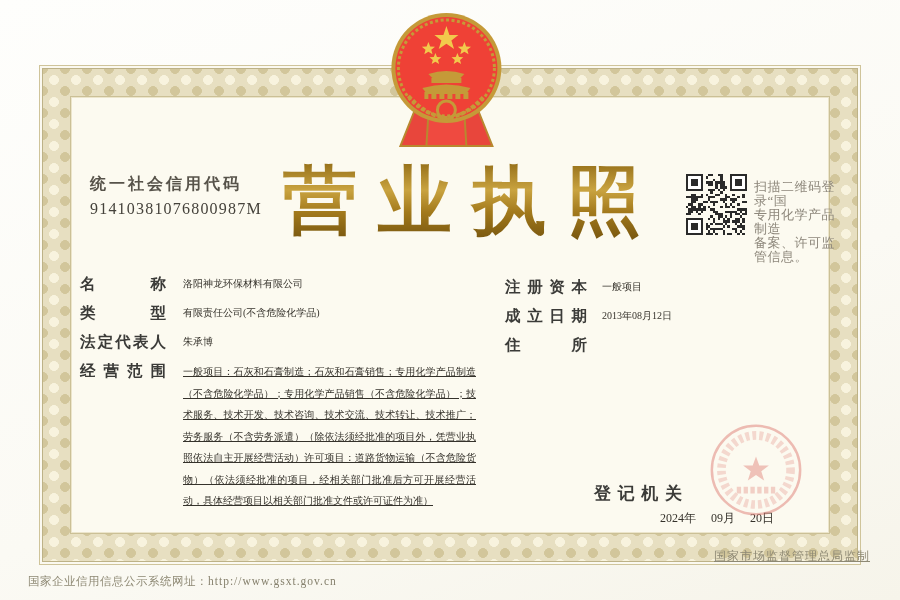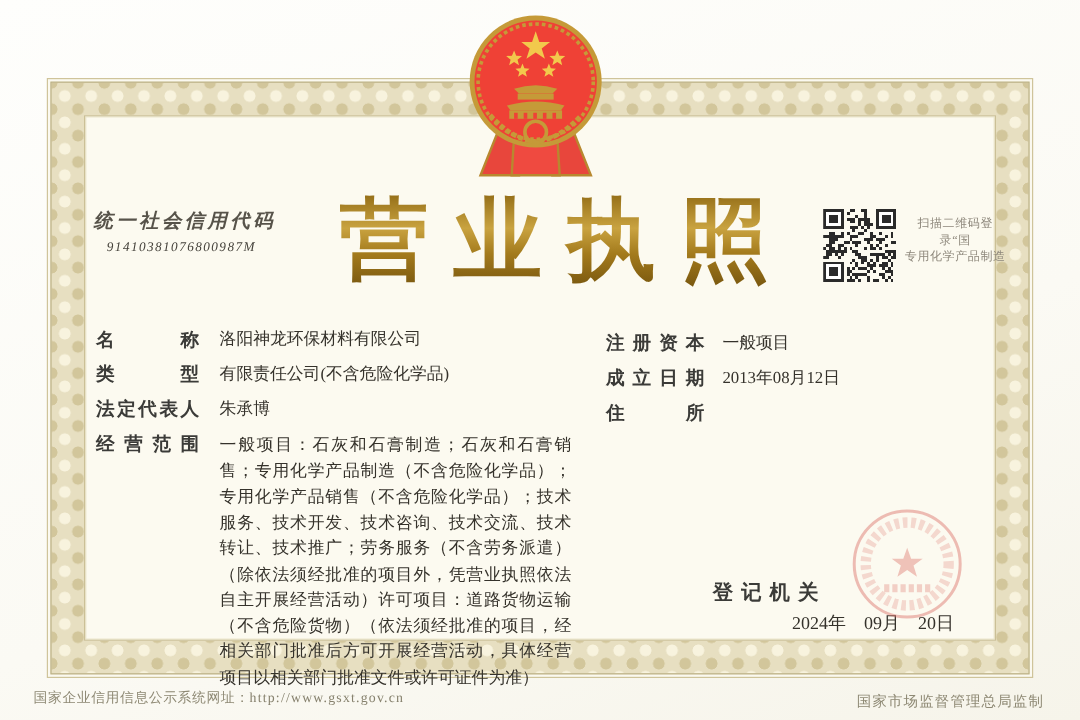--- a/index.html
+++ b/index.html
@@ -28,65 +28,65 @@
     position:absolute;left:27px;top:27px;right:27px;bottom:27px;
     background:#fcfaf0;
     border:1px solid #cbc096;
     box-shadow:inset 0 0 0 1px #ece5cb;
   }
 
   
   .emblem{position:absolute;left:50%;top:6px;transform:translateX(-53%);width:120px;height:144px;z-index:3;}
 
   
-  .credit-block{position:absolute;left:78px;top:174px;z-index:2;font-style:italic;}
+  .credit-block{position:absolute;left:90px;top:174px;z-index:2;}
   .credit-label{font-family:"Liberation Sans",sans-serif;font-weight:700;font-size:16px;letter-spacing:3px;color:#57534a;}
-  .credit-code{margin-top:5px;font-size:11px;letter-spacing:1.2px;color:#45423b;margin-left:11px;}
+  .credit-code{margin-top:5px;font-size:16px;letter-spacing:1.2px;color:#45423b;}
 
   .title{
     position:absolute;left:283px;top:156px;width:358px;height:90px;z-index:2;
     font-weight:700;font-size:74px;line-height:90px;
     background:linear-gradient(180deg,#8a6410 0%,#c9a340 38%,#a37a1c 62%,#6f4f0c 100%);
     -webkit-background-clip:text;background-clip:text;color:transparent;
     text-shadow:none;
   }
   .js-justify{display:flex;justify-content:space-between;}
 
   .qr-block{position:absolute;left:686px;top:174px;width:152px;z-index:2;display:flex;gap:7px;}
   .qr-code{width:61px;height:61px;flex:0 0 auto;}
-  .qr-caption{font-size:10px;line-height:14px;color:#8d877b;letter-spacing:.5px;padding-top:6px;text-align:center;}
+  .qr-caption{font-size:13px;line-height:14px;color:#8d877b;letter-spacing:.5px;padding-top:6px;}
 
   
   .field-row{display:flex;align-items:flex-start;margin-bottom:9px;}
   .field-label{
     font-family:"Liberation Sans",sans-serif;font-weight:700;
     font-size:15.5px;color:#3b3b38;line-height:20px;flex:0 0 auto;
   }
-  .field-value{font-size:14px;color:#35322b;line-height:20px;}
+  .field-value{font-size:10px;color:#35322b;line-height:20px;}
 
   .fields-left{position:absolute;left:80px;top:274px;width:410px;z-index:2;}
   .fields-left .field-label{width:86px;margin-right:17px;}
-  .fields-left .scope-value{width:293px;line-height:21.5px;text-align:justify;}
+  .fields-left .scope-value{width:293px;line-height:21.5px;text-align:justify;text-decoration:underline;}
 
   .fields-right{position:absolute;left:505px;top:277px;width:335px;z-index:2;}
   .fields-right .field-label{width:82px;margin-right:15px;}
   .fields-right .field-value{width:236px;}
 
   .authority{position:absolute;left:594px;top:482px;width:88px;z-index:2;
     font-family:"Liberation Sans",sans-serif;font-weight:700;font-size:17px;color:#3b3b38;}
   .date-line{position:absolute;left:660px;top:510px;z-index:2;display:flex;gap:15px;
-    font-size:15px;color:#35322b;}
+    font-size:12px;color:#35322b;}
 
   
   .seal{position:absolute;left:708px;top:422px;width:96px;height:96px;z-index:4;opacity:.8;}
 
   
   .footer-left{position:absolute;left:28px;top:574px;font-size:11.5px;color:#8e8974;letter-spacing:.5px;z-index:2;}
   .footer-left .url{color:#86816d;letter-spacing:1px;}
-  .footer-right{position:absolute;right:30px;top:576px;font-size:12px;color:#8e8974;letter-spacing:1px;z-index:2;}
+  .footer-right{position:absolute;right:30px;top:548px;font-size:12px;color:#8e8974;letter-spacing:1px;z-index:2;text-decoration:underline;}
 </style>
 </head>
 <body>
 
 <div class="page">
 
   <div class="frame">
     <div class="frame-inner"></div>
   </div>
 
@@ -334,20 +334,21 @@
           <rect x="76" y="4" width="20" height="20" fill="#ffffff"></rect>
           <rect x="80" y="8" width="12" height="12" fill="#2a2a2a"></rect>
           <rect x="0" y="72" width="28" height="28" fill="#2a2a2a"></rect>
           <rect x="4" y="76" width="20" height="20" fill="#ffffff"></rect>
           <rect x="8" y="80" width="12" height="12" fill="#2a2a2a"></rect>
         </svg>
     </div>
     <div class="qr-caption">
       <div>扫描二维码登录“国</div>
       <div>专用化学产品制造</div>
+      <div>备案、许可监管信息。</div>
     </div>
   </div>
 
   <div class="fields-left">
     <div class="field-row">
       <span class="field-label js-justify">
           <span>名</span>
           <span>称</span>
         </span>
       <span class="field-value">洛阳神龙环保材料有限公司</span>

